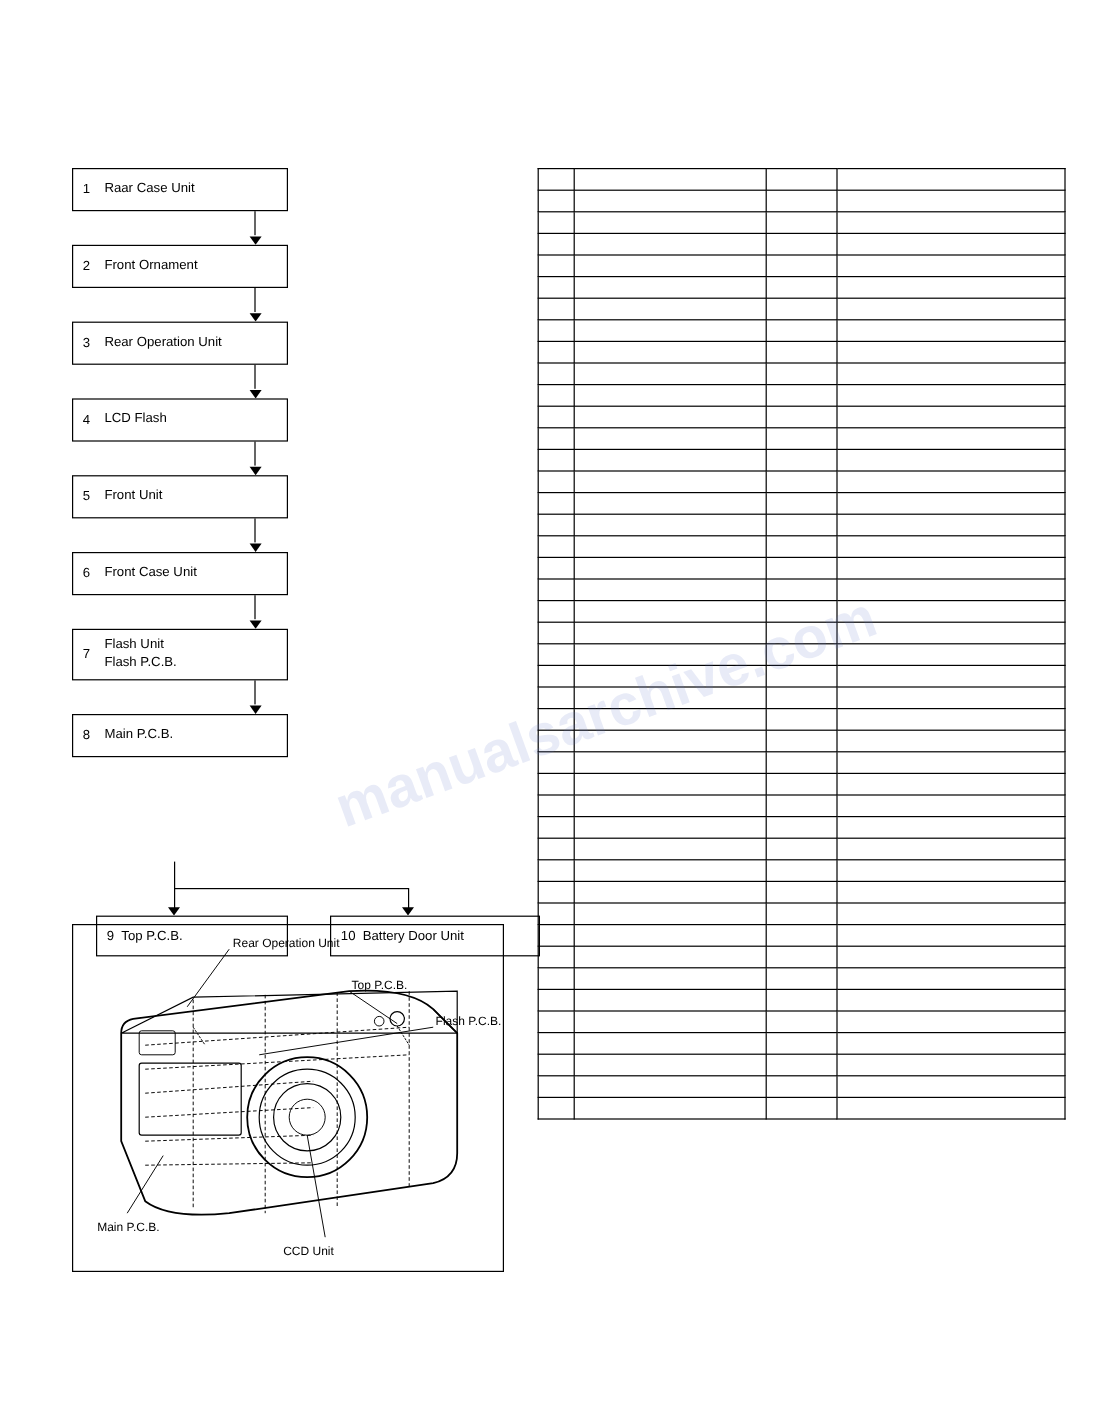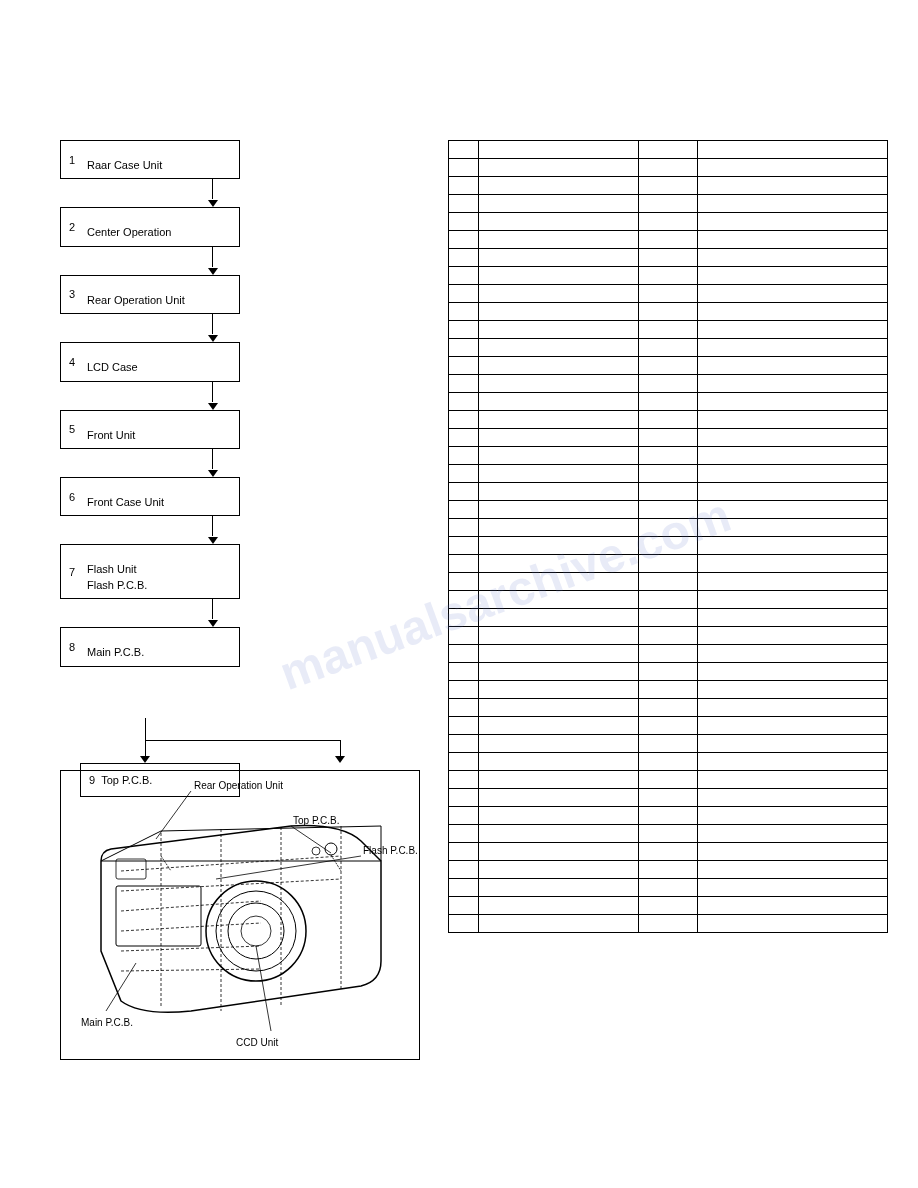--- a/index.html
+++ b/index.html
@@ -40,21 +40,20 @@
 
     .flow-num {
       font-size: 11px;
       margin-right: 6px;
       min-width: 12px;
     }
 
     .flow-label {
       font-size: 11px;
       line-height: 1.4;
-      margin-top: 12px;
     }
 
     .flow-arrow {
       display: flex;
       justify-content: center;
       align-items: center;
       height: 28px;
       position: relative;
       margin-left: 25px;
     }
@@ -142,37 +141,37 @@
     <div class="flow-box">
       <span class="flow-num">1</span>
       <span class="flow-label">Raar Case Unit</span>
     </div>
   </div>
   <div class="flow-arrow"></div>
 
   <div class="flow-item">
     <div class="flow-box">
       <span class="flow-num">2</span>
-      <span class="flow-label">Center Operation</span>
+      <span class="flow-label">Front Ornament</span>
     </div>
   </div>
   <div class="flow-arrow"></div>
 
   <div class="flow-item">
     <div class="flow-box">
       <span class="flow-num">3</span>
       <span class="flow-label">Rear Operation Unit</span>
     </div>
   </div>
   <div class="flow-arrow"></div>
 
   <div class="flow-item">
     <div class="flow-box">
       <span class="flow-num">4</span>
-      <span class="flow-label">LCD Case</span>
+      <span class="flow-label">LCD Flash</span>
     </div>
   </div>
   <div class="flow-arrow"></div>
 
   <div class="flow-item">
     <div class="flow-box">
       <span class="flow-num">5</span>
       <span class="flow-label">Front Unit</span>
     </div>
   </div>
@@ -215,20 +214,24 @@
 
   <div style="position:absolute; left:280px; top:22px; width:1px; height:18px; background:#000;"></div>
 
   <div style="position:absolute; left:275px; top:38px; width:0; height:0; border-left:5px solid transparent; border-right:5px solid transparent; border-top:7px solid #000;"></div>
 
   <div style="position:absolute; left:20px; top:45px; display:flex; align-items:center; border:1px solid #000; padding:5px 8px; min-width:160px; min-height:34px; background:#fff;">
     <span style="font-size:11px; margin-right:6px;">9</span>
     <span style="font-size:11px;">Top P.C.B.</span>
   </div>
 
+  <div style="position:absolute; left:215px; top:45px; display:flex; align-items:center; border:1px solid #000; padding:5px 8px; min-width:175px; min-height:34px; background:#fff;">
+    <span style="font-size:11px; margin-right:6px;">10</span>
+    <span style="font-size:11px;">Battery Door Unit</span>
+  </div>
 </div>
 
 <div class="camera-diagram">
   <div class="camera-inner">
     
     <svg width="360" height="290" viewBox="0 0 360 290" xmlns="http://www.w3.org/2000/svg">
 
       <g fill="none" stroke="#000" stroke-width="1">
 
         <path d="M 40 180 L 40 90 Q 40 80 50 78 L 230 55 Q 280 52 300 70 L 320 90 L 320 190 Q 320 210 300 215 L 130 240 Q 80 245 60 230 Z" stroke-width="1.5"></path>

